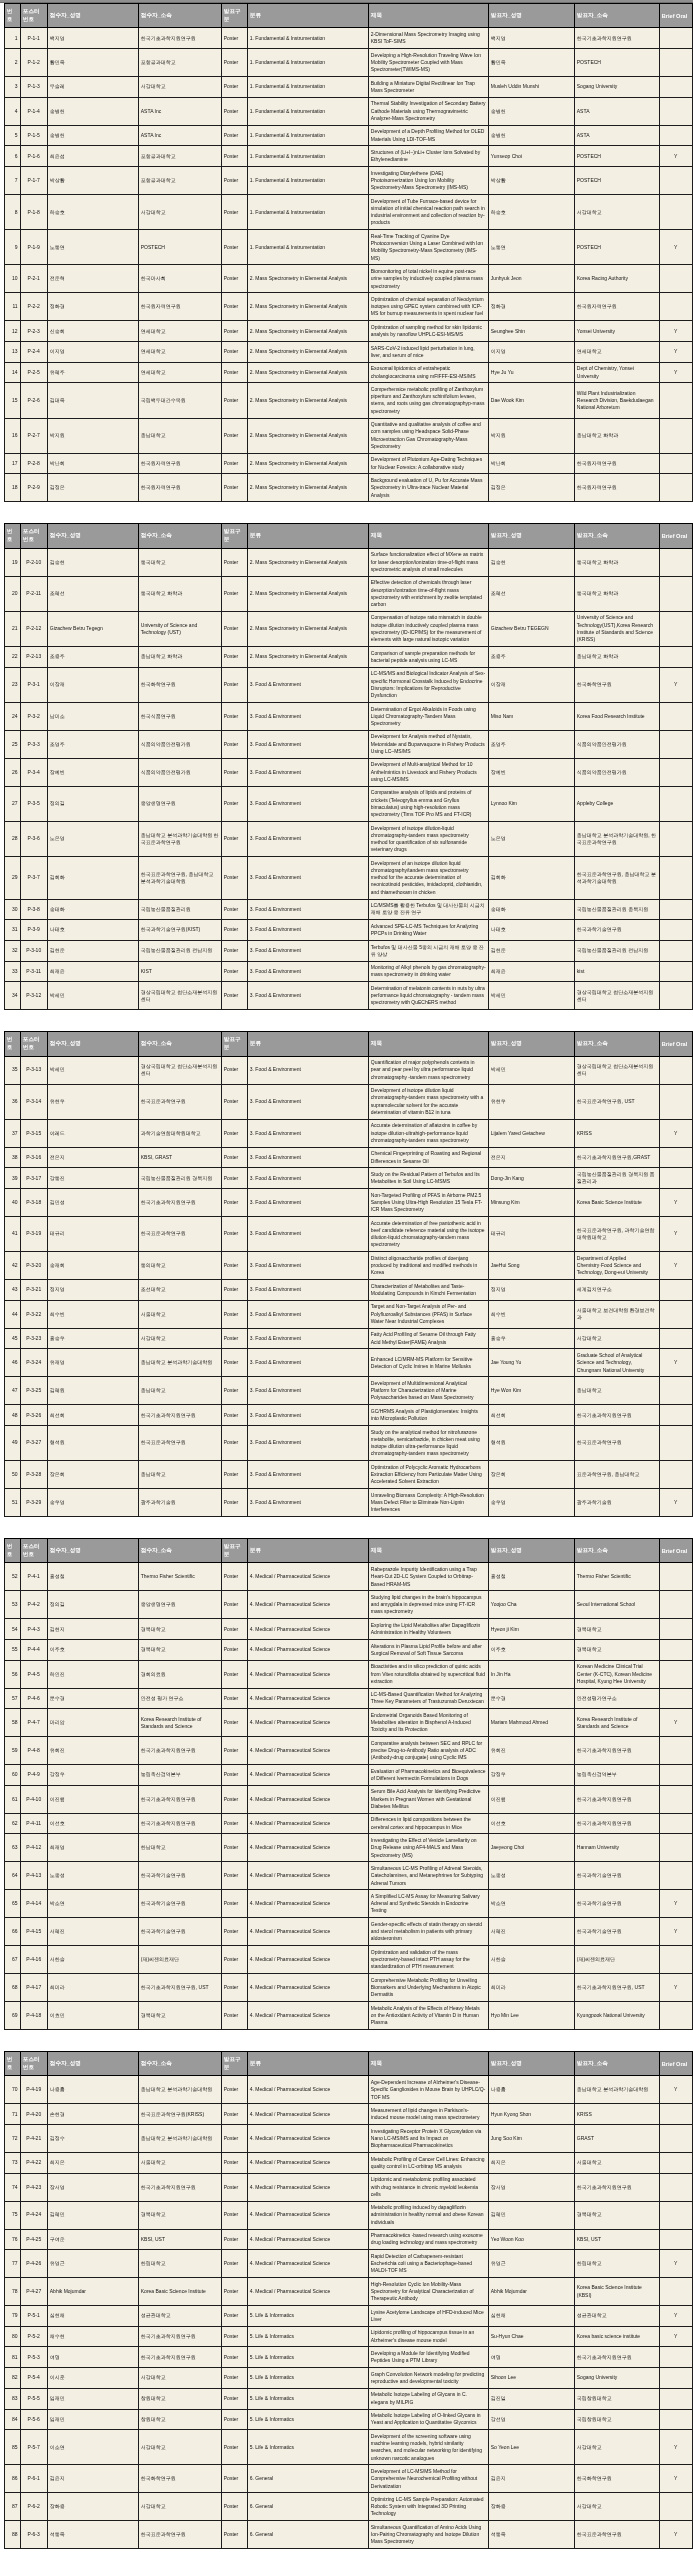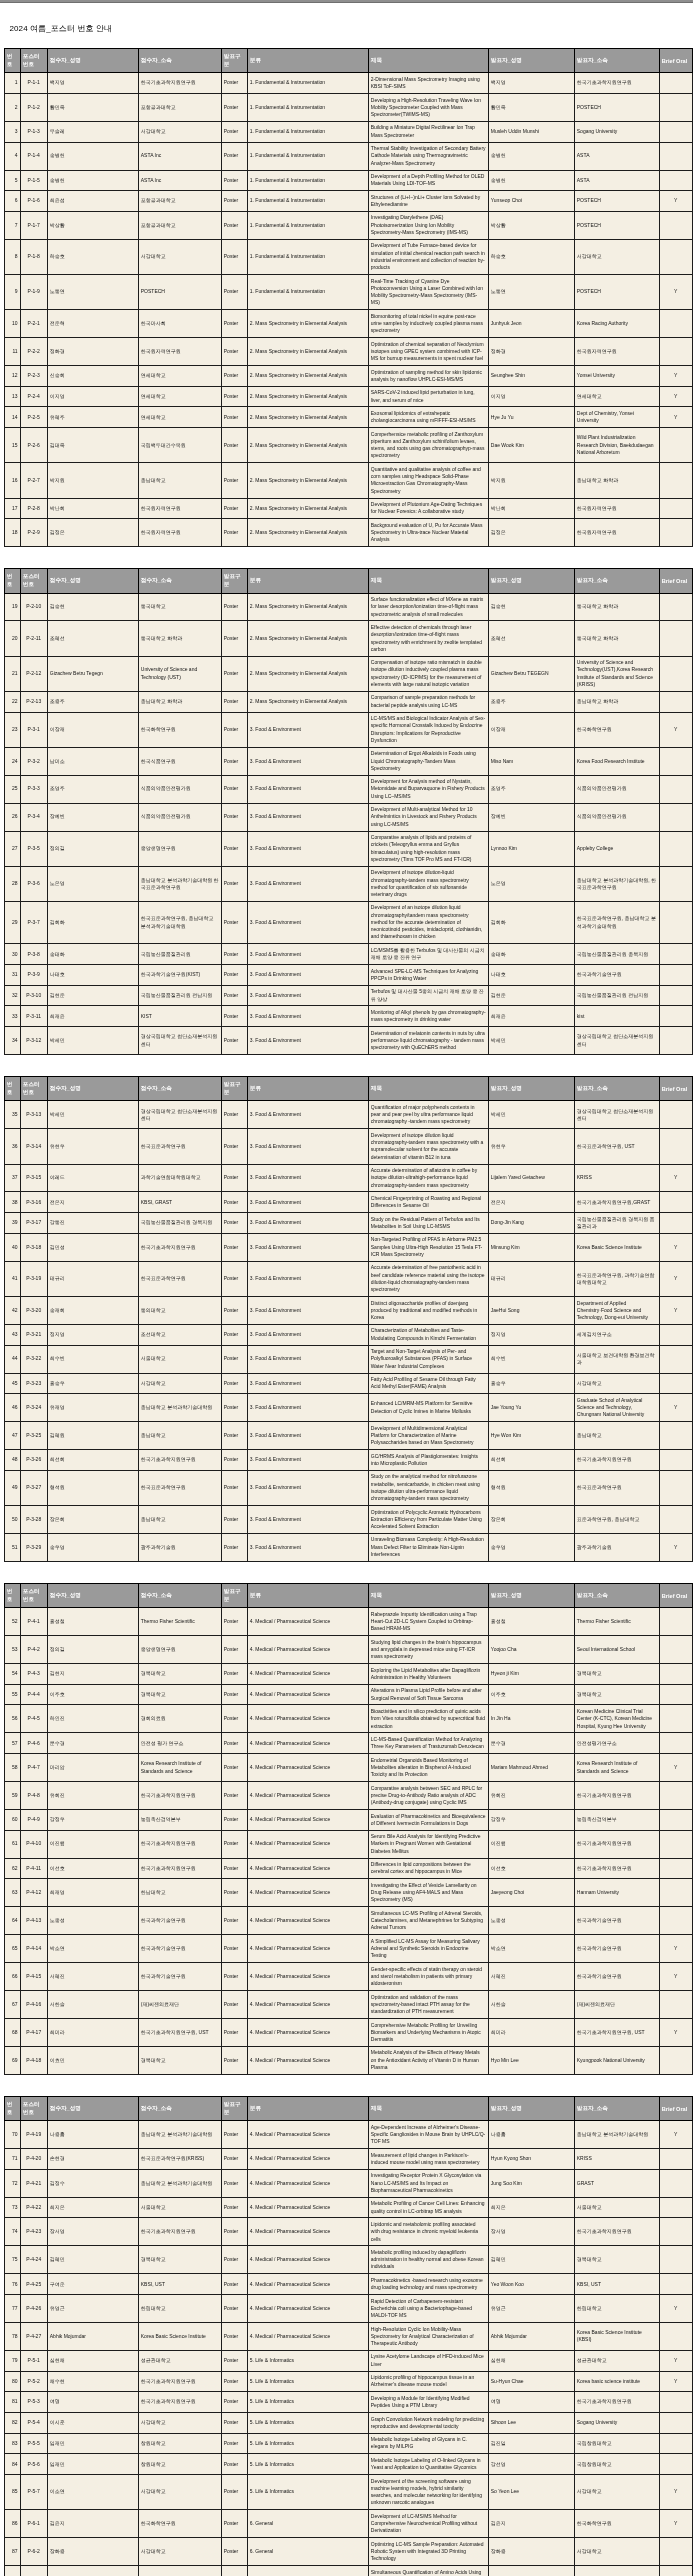--- a/index.html
+++ b/index.html
@@ -20,21 +20,20 @@
   td.c-title { line-height:1.85; }
   td.c-no { text-align:right; padding-right:3.2px; }
   th.c-no, th.c-poster-no, th.c-brief-oral { text-align:center; }
   td.c-poster-no, td.c-brief-oral { text-align:center; }
 </style>
 </head>
 <body>
 
 <div>
   <div class="top-strip"></div>
-  <div class="page-title">2024 여름_포스터 번호 안내</div>
   <div class="sections">
       <table class="grid">
         <colgroup>
           <col style="width: 16px;">
           <col style="width: 27px;">
           <col style="width: 91px;">
           <col style="width: 83px;">
           <col style="width: 26px;">
           <col style="width: 121px;">
           <col style="width: 120px;">

